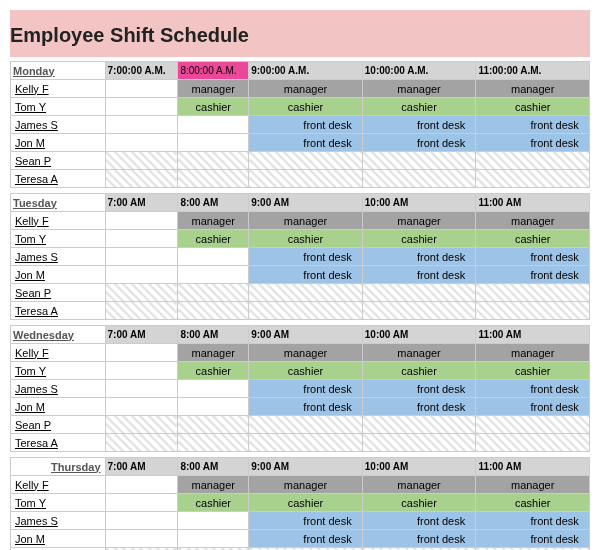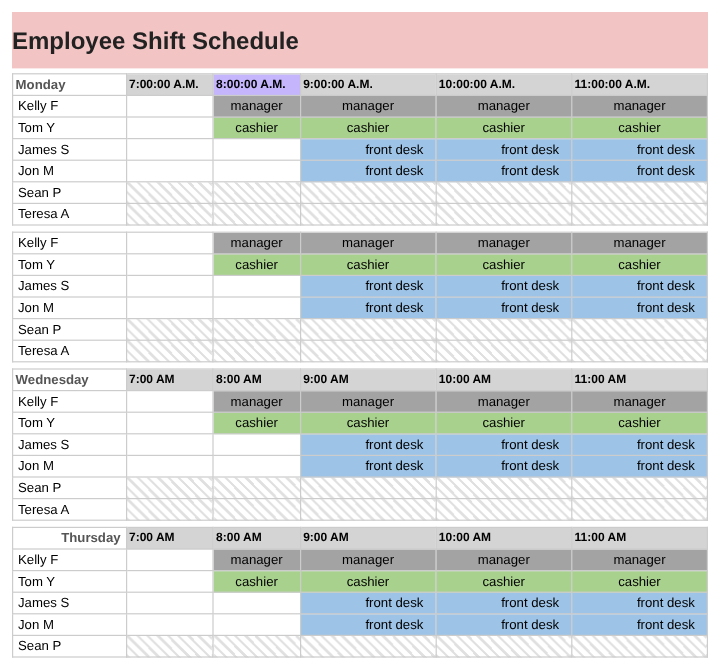--- a/index.html
+++ b/index.html
@@ -29,20 +29,21 @@
       border: 1px solid #ccc;
       padding: 2px 4px;
       font-size: 11px;
       text-align: center;
       height: 18px;
     }
     .name-col {
       text-align: left;
       width: 84px;
       min-width: 60px;
+      text-decoration: underline;
     }
     .day-header-row td {
       font-weight: bold;
       background: #fff;
       border: 1px solid #ccc;
       text-align: left;
       padding-left: 2px;
     }
     .manager-cell {
       background: #a3a3a3;
@@ -78,21 +79,21 @@
 
 <div class="title-area">
   <h1>Employee Shift Schedule</h1>
 </div>
 
 <table id="schedule-table">
 <tbody>
       <tr class="day-header-row">
         <td class="name-col" style="font-weight: bold; color: rgb(85, 85, 85);">Monday</td>
         <td class="time-row" style="background: rgb(212, 212, 212); font-weight: bold; font-size: 10px;">7:00:00 A.M.</td>
-        <td class="time-row" style="background: #c4b5fd; font-weight: bold; font-size: 10px;">8:00:00 A.M.</td>
+        <td class="time-row" style="background: #ec4899; font-weight: normal; font-size: 10px;">8:00:00 A.M.</td>
         <td class="time-row" style="background: rgb(212, 212, 212); font-weight: bold; font-size: 10px;">9:00:00 A.M.</td>
         <td class="time-row" style="background: rgb(212, 212, 212); font-weight: bold; font-size: 10px;">10:00:00 A.M.</td>
         <td class="time-row" style="background: rgb(212, 212, 212); font-weight: bold; font-size: 10px;">11:00:00 A.M.</td>
       </tr>
       <tr>
         <td class="name-col">Kelly F</td>
         <td class="plain-cell"></td>
         <td class="manager-cell">manager</td>
         <td class="manager-cell">manager</td>
         <td class="manager-cell">manager</td>
@@ -138,20 +139,28 @@
         <td class="empty-cell"></td>
         <td class="empty-cell"></td>
       </tr>
       <tr class="section-gap">
         <td></td>
         <td></td>
         <td></td>
         <td></td>
         <td></td>
         <td></td>
+      </tr>
+      <tr class="day-header-row">
+        <td class="name-col" style="font-weight: bold; color: rgb(85, 85, 85);">Tuesday</td>
+        <td class="time-row" style="background: rgb(212, 212, 212); font-weight: bold; font-size: 10px;">7:00 AM</td>
+        <td class="time-row" style="background: rgb(212, 212, 212); font-weight: bold; font-size: 10px;">8:00 AM</td>
+        <td class="time-row" style="background: rgb(212, 212, 212); font-weight: bold; font-size: 10px;">9:00 AM</td>
+        <td class="time-row" style="background: rgb(212, 212, 212); font-weight: bold; font-size: 10px;">10:00 AM</td>
+        <td class="time-row" style="background: rgb(212, 212, 212); font-weight: bold; font-size: 10px;">11:00 AM</td>
       </tr>
       <tr>
         <td class="name-col">Kelly F</td>
         <td class="plain-cell"></td>
         <td class="manager-cell">manager</td>
         <td class="manager-cell">manager</td>
         <td class="manager-cell">manager</td>
         <td class="manager-cell">manager</td>
       </tr>
       <tr>

